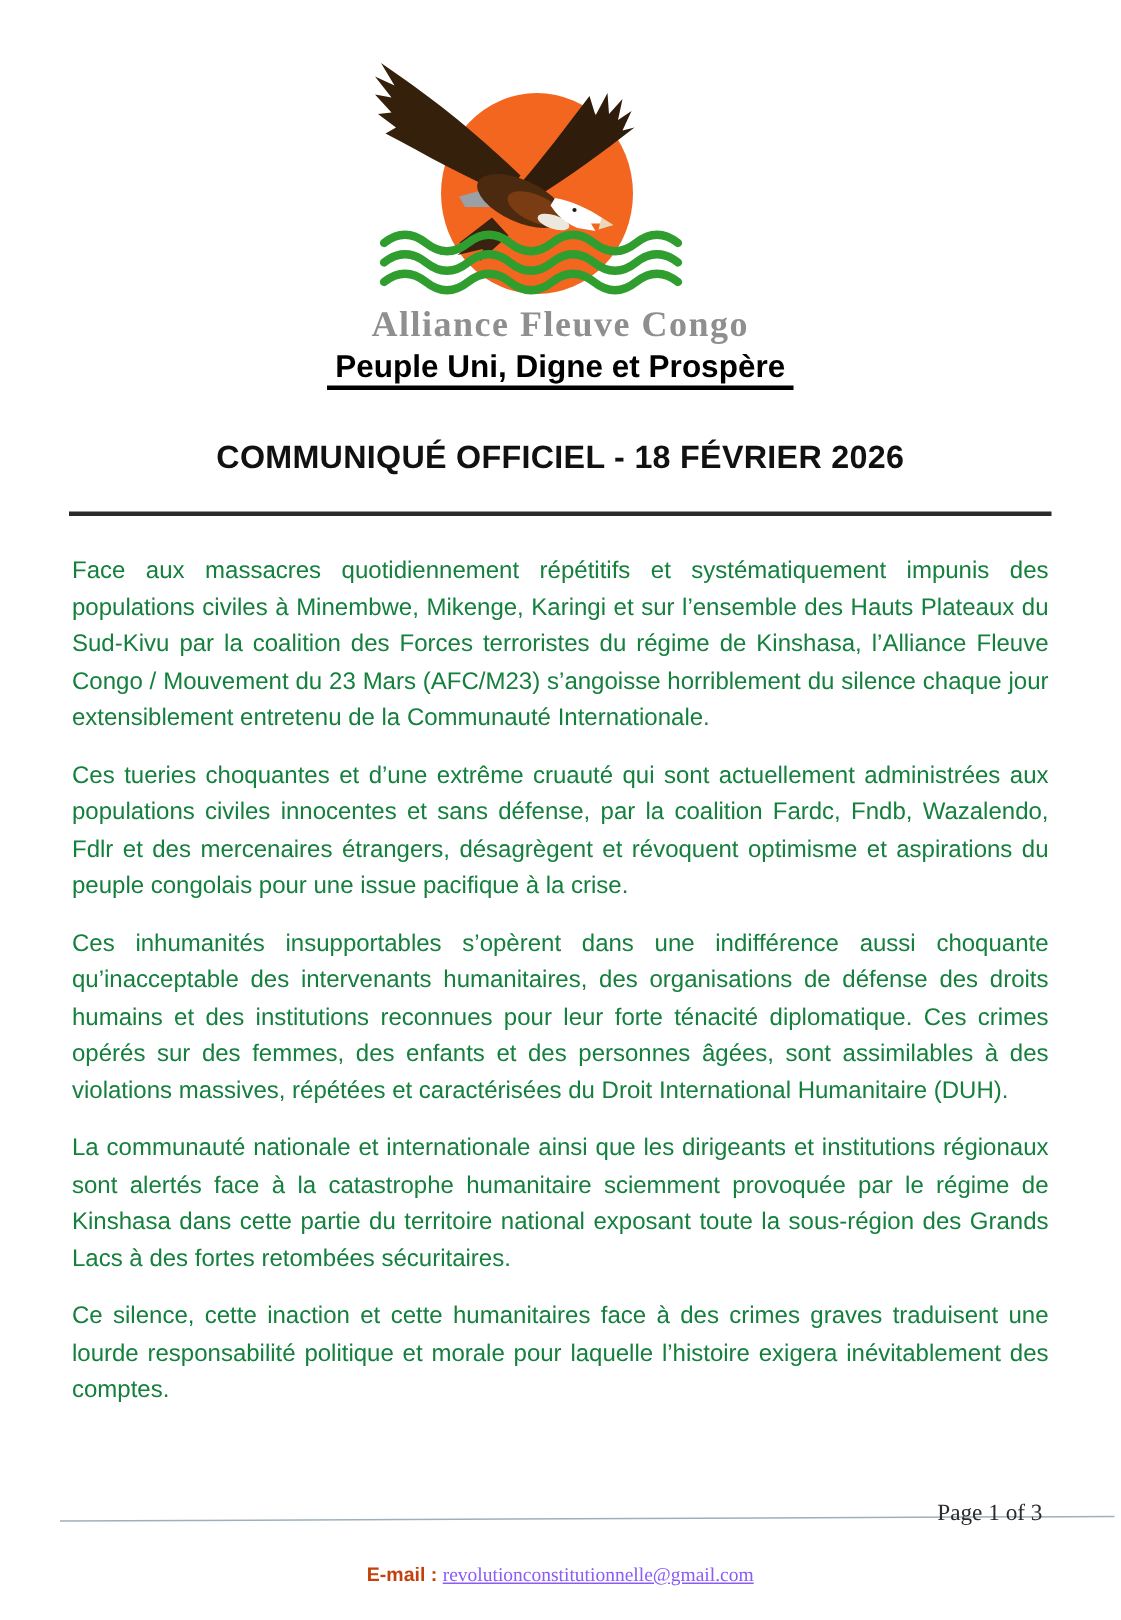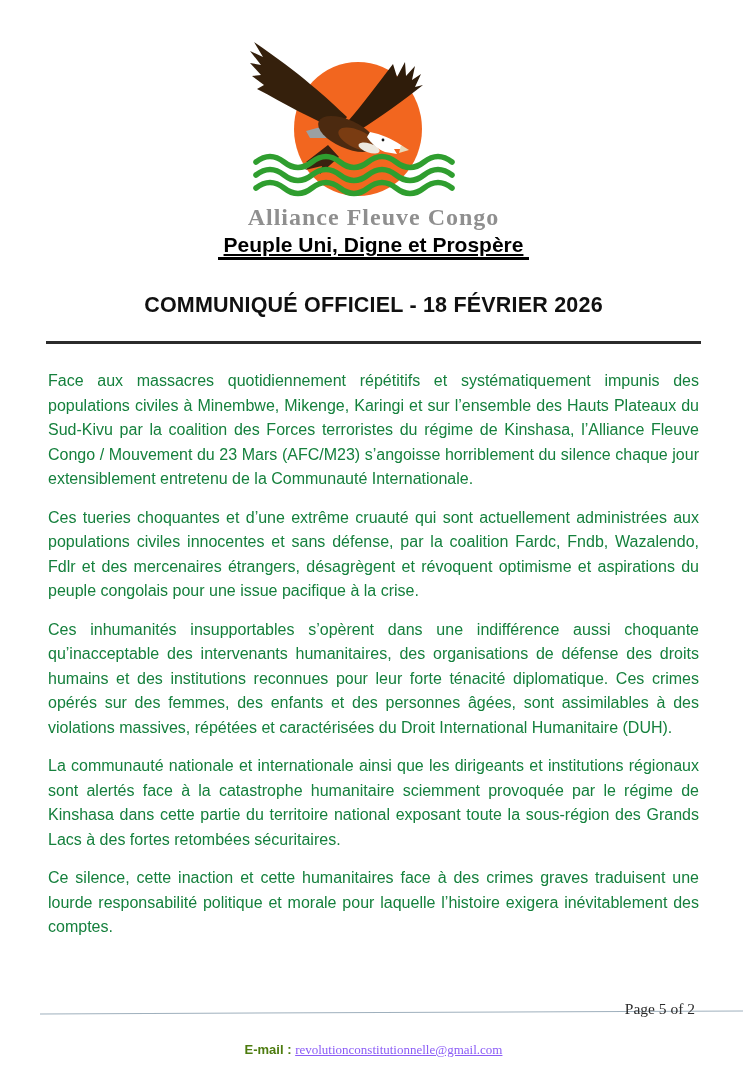--- a/index.html
+++ b/index.html
@@ -30,21 +30,20 @@
   }
   .org-motto-wrap { margin-top: 3px; }
   .org-motto {
     display: inline-block;
     font-weight: bold;
     font-size: 21px;
     color: #000;
     border-bottom: 3px solid #000;
     padding: 0 6px 1px 6px;
     line-height: 1.1;
-    text-decoration: underline;
   }
 
   
   .doc-title {
     margin-top: 33px;
     text-align: center;
     font-weight: bold;
     font-size: 21.5px;
     color: #111;
     letter-spacing: 0.2px;
@@ -88,21 +87,21 @@
     background: transparent;
   }
   .email-line {
     position: absolute;
     top: 1042px;
     left: 0;
     right: 0;
     text-align: center;
     font-size: 13px;
   }
-  .email-label { font-weight: bold; color: #4d7c0f; }
+  .email-label { font-weight: bold; color: #c2410c; }
   .email-link {
     color: #8b5cf6;
     text-decoration: underline;
     cursor: pointer;
     font-family: Liberation Serif, serif;
   }
 </style>
 </head>
 <body>
 
@@ -159,21 +158,21 @@
 
   <div class="content">
     <p>Face aux massacres quotidiennement répétitifs et systématiquement impunis des populations civiles à Minembwe, Mikenge, Karingi et sur l’ensemble des Hauts Plateaux du Sud-Kivu par la coalition des Forces terroristes du régime de Kinshasa, l’Alliance Fleuve Congo / Mouvement du 23 Mars (AFC/M23) s’angoisse horriblement du silence chaque jour extensiblement entretenu de la Communauté Internationale.</p>
     <p>Ces tueries choquantes et d’une extrême cruauté qui sont actuellement administrées aux populations civiles innocentes et sans défense, par la coalition Fardc, Fndb, Wazalendo, Fdlr et des mercenaires étrangers, désagrègent et révoquent optimisme et aspirations du peuple congolais pour une issue pacifique à la crise.</p>
     <p>Ces inhumanités insupportables s’opèrent dans une indifférence aussi choquante qu’inacceptable des intervenants humanitaires, des organisations de défense des droits humains et des institutions reconnues pour leur forte ténacité diplomatique. Ces crimes opérés sur des femmes, des enfants et des personnes âgées, sont assimilables à des violations massives, répétées et caractérisées du Droit International Humanitaire (DUH).</p>
     <p>La communauté nationale et internationale ainsi que les dirigeants et institutions régionaux sont alertés face à la catastrophe humanitaire sciemment provoquée par le régime de Kinshasa dans cette partie du territoire national exposant toute la sous-région des Grands Lacs à des fortes retombées sécuritaires.</p>
     <p>Ce silence, cette inaction et cette humanitaires face à des crimes graves traduisent une lourde responsabilité politique et morale pour laquelle l’histoire exigera inévitablement des comptes.</p>
   </div>
 
   <div class="footer-rule"></div>
-  <div class="page-number">Page 5 of 2</div>
+  <div class="page-number">Page 1 of 3</div>
 
   <div class="email-line">
     <span class="email-label">E-mail :</span>
     <span> </span>
     <a class="email-link">revolutionconstitutionnelle@gmail.com</a>
   </div>
 
 </div>
 
 </body></html>

